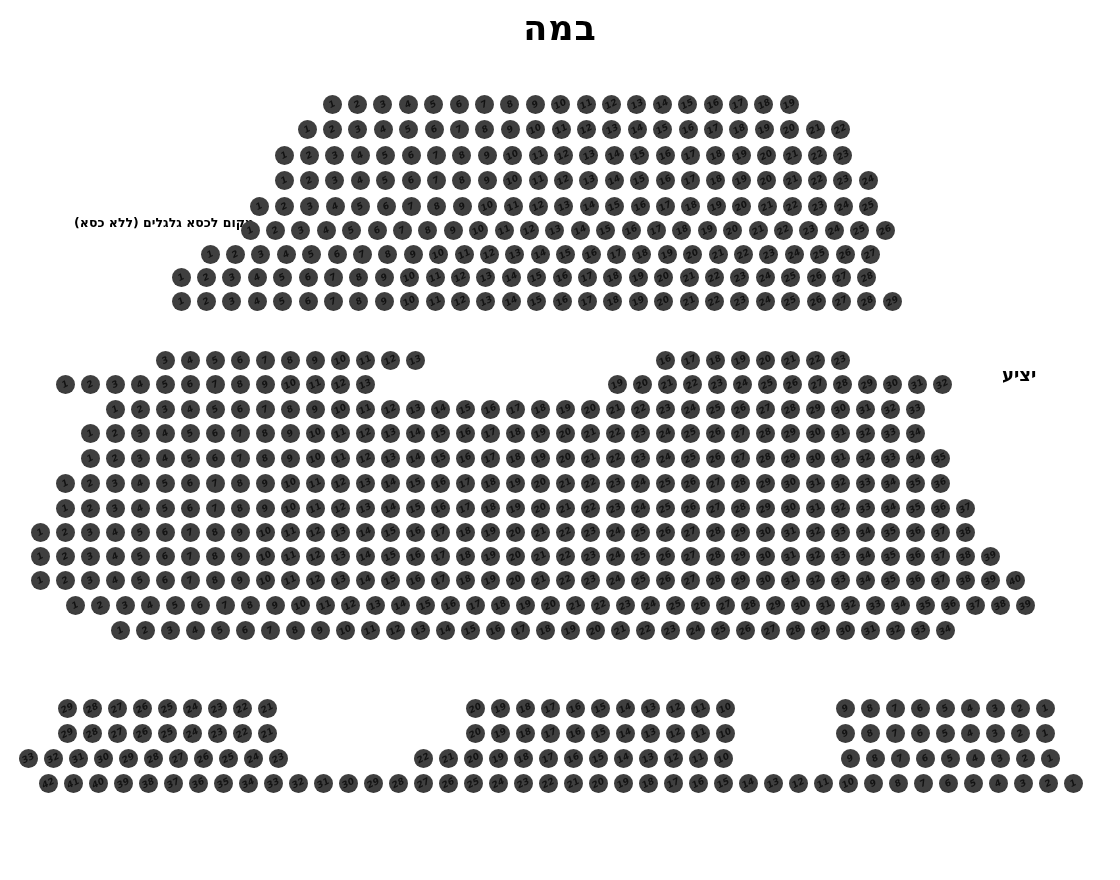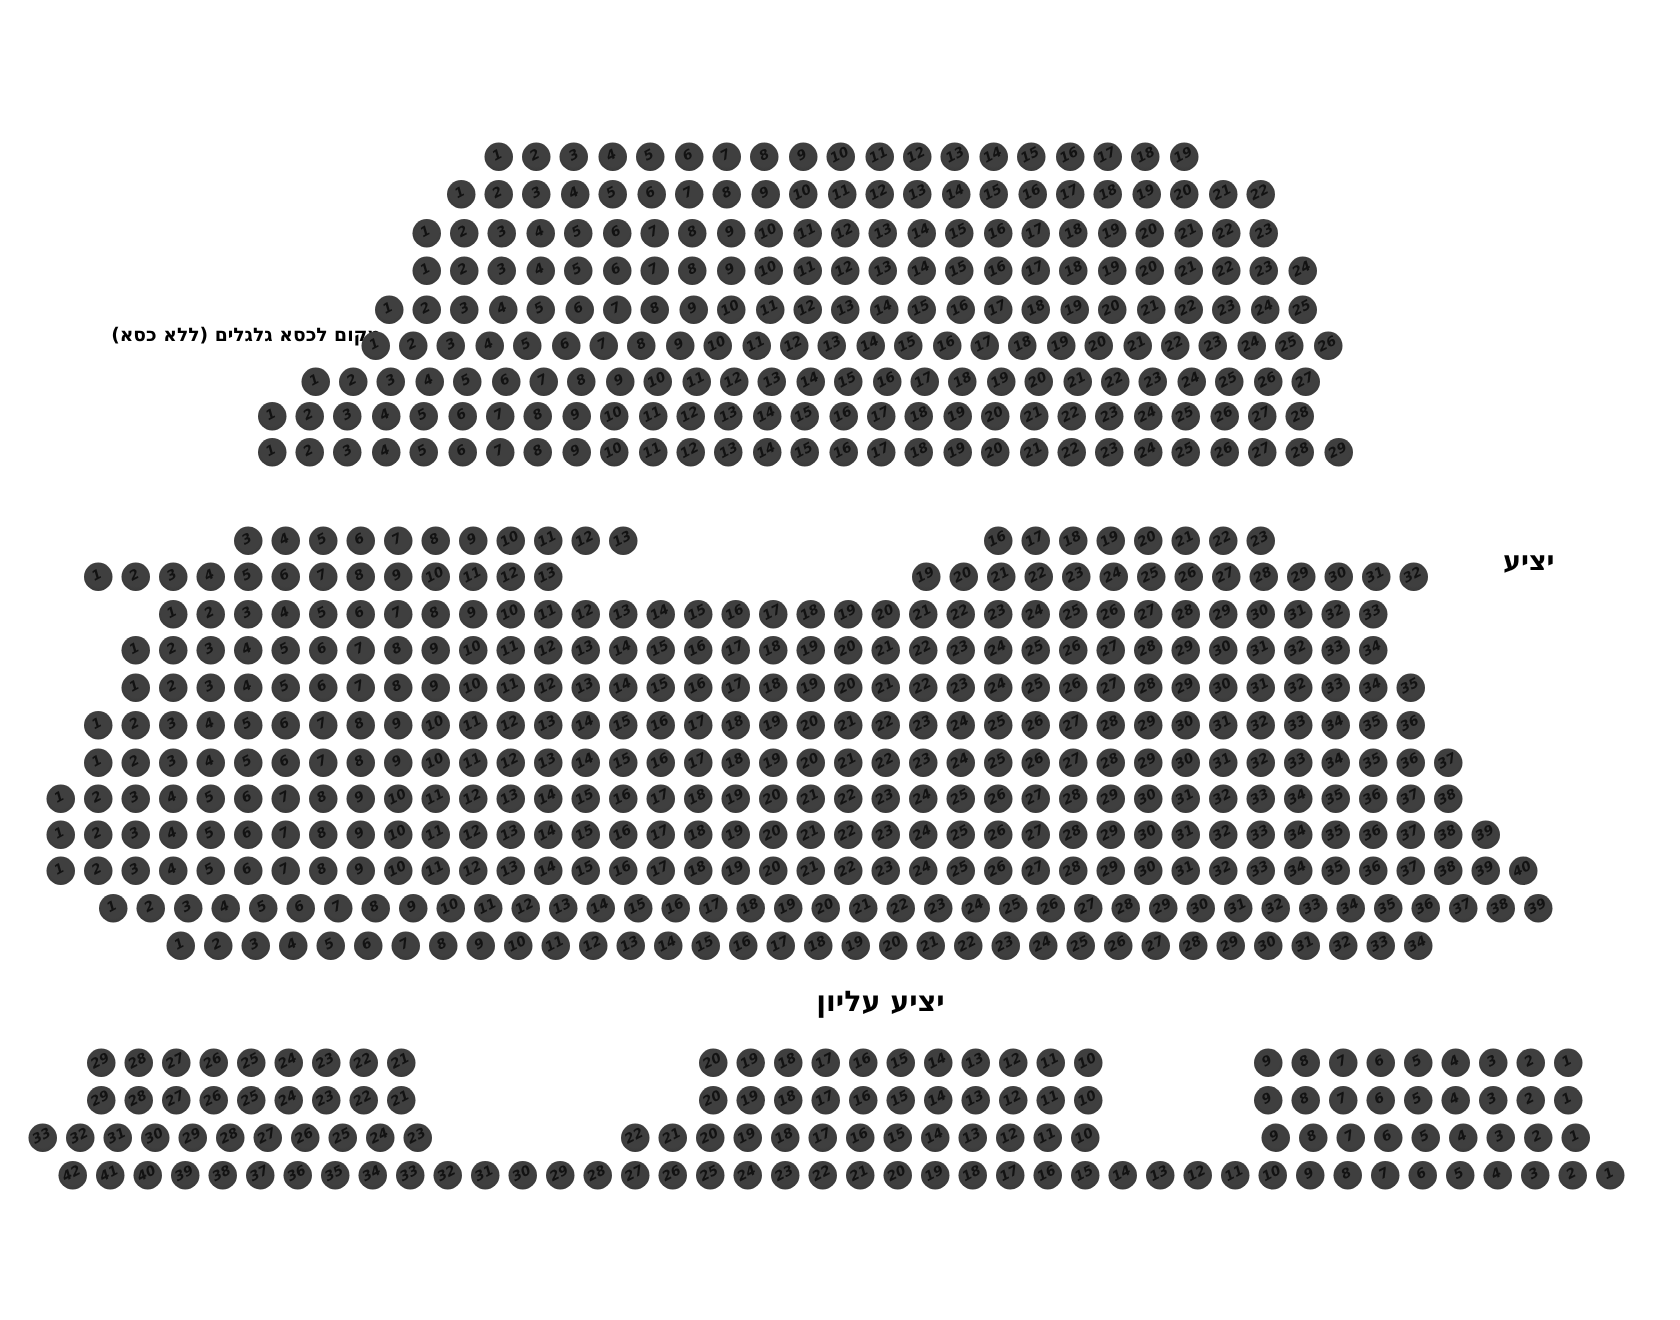--- a/index.html
+++ b/index.html
@@ -19,23 +19,23 @@
         display:flex;align-items:center;justify-content:center;
         background:radial-gradient(circle at 50% 42%, #3f3f3f 55%, #323232 100%);
         cursor:pointer;}
   .seat-num{font-style:italic;font-weight:bold;font-size:9px;line-height:1;
             transform:rotate(-27deg);user-select:none;}
 </style>
 </head>
 <body>
 
 <div class="map">
+  <div class="title">במה</div>
   <div class="note">מקום לכסא גלגלים (ללא כסא)</div>
   <div class="hall-label">יציע</div>
-  <div class="balcony-label">יציע עליון</div>
   <div class="seats-layer" id="seats-layer">
       <div class="seat" style="width: 19px; height: 19px; left: 322.5px; top: 94.5px;">
         <span class="seat-num" style="color: rgb(18, 18, 18);">1</span>
       </div>
       <div class="seat" style="width: 19px; height: 19px; left: 347.9px; top: 94.5px;">
         <span class="seat-num" style="color: rgb(18, 18, 18);">2</span>
       </div>
       <div class="seat" style="width: 19px; height: 19px; left: 373.3px; top: 94.5px;">
         <span class="seat-num" style="color: rgb(18, 18, 18);">3</span>
       </div>

